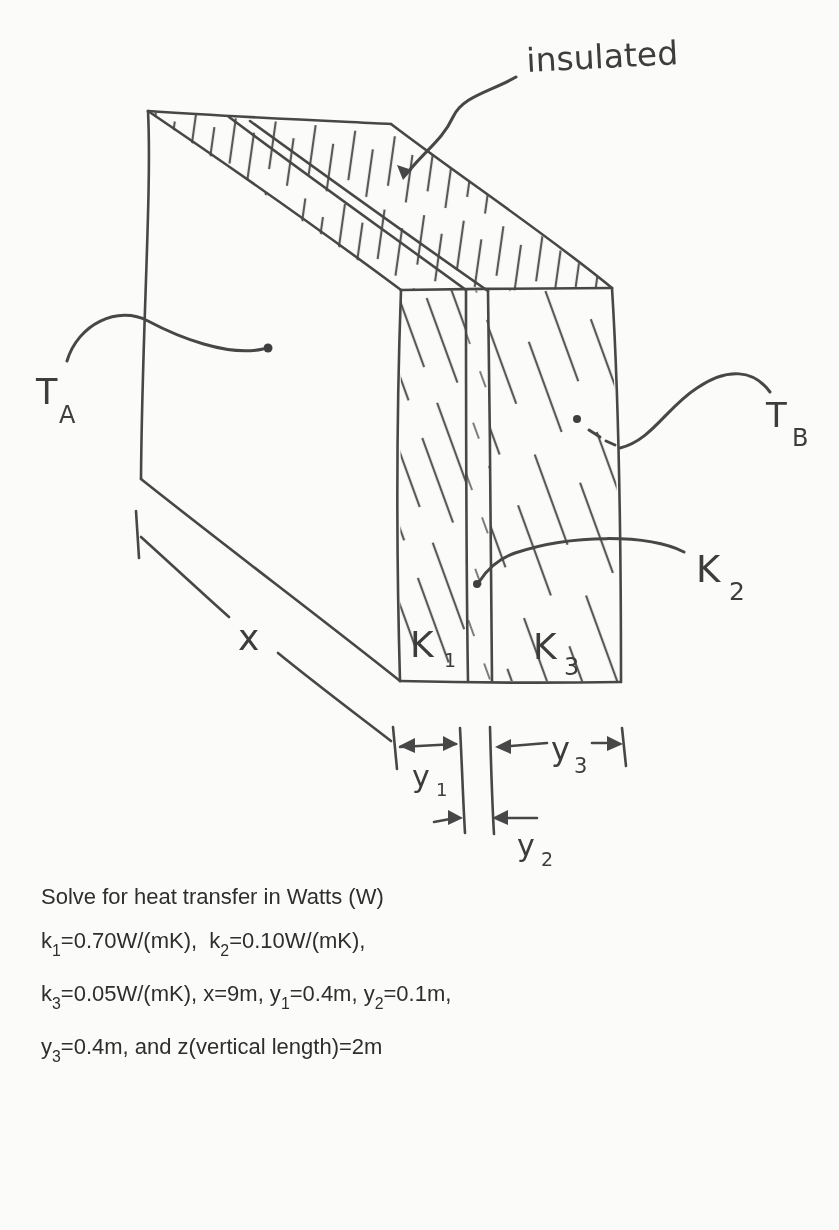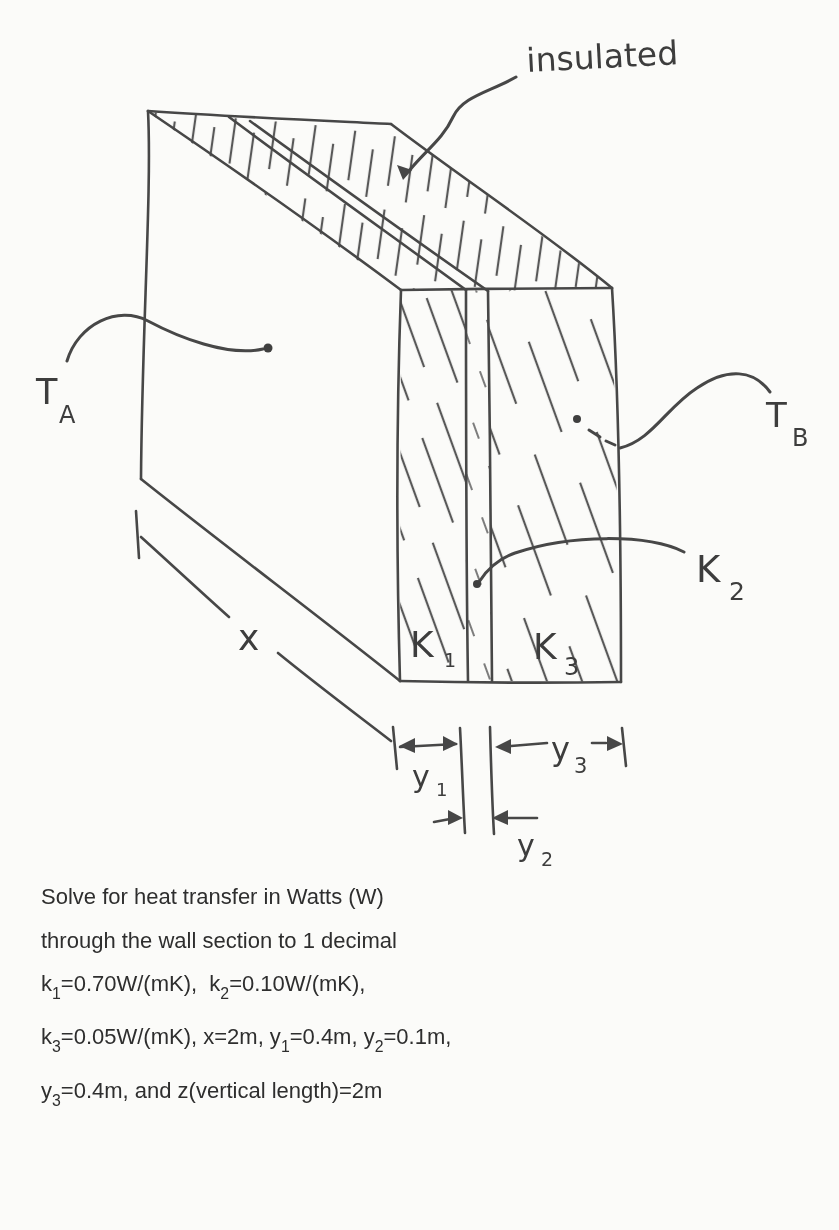--- a/index.html
+++ b/index.html
@@ -143,19 +143,18 @@
       <path class="arrow" d="M463,818 L448,810 L448,825 Z"></path>
       <path class="dim" d="M537,818 L506,818"></path>
       <path class="arrow" d="M492,818 L508,810 L508,825 Z"></path>
       <text class="hand" x="517" y="856" font-size="30">y</text>
       <text class="hand" x="541" y="866" font-size="19">2</text>
     </g>
   </svg>
 
   <div class="problem">
     <div class="pline"><span>Solve for heat transfer in Watts (W)</span></div>
-    <div class="pline"><span>through the wall section to 1 decimal</span></div>
     <div class="pline"><span>k</span><span class="sub">1</span><span>=0.70W/(mK),  k</span><span class="sub">2</span><span>=0.10W/(mK),</span></div>
-    <div class="pline"><span>k</span><span class="sub">3</span><span>=0.05W/(mK), x=2m, y</span><span class="sub">1</span><span>=0.4m, y</span><span class="sub">2</span><span>=0.1m,</span></div>
+    <div class="pline"><span>k</span><span class="sub">3</span><span>=0.05W/(mK), x=9m, y</span><span class="sub">1</span><span>=0.4m, y</span><span class="sub">2</span><span>=0.1m,</span></div>
     <div class="pline"><span>y</span><span class="sub">3</span><span>=0.4m, and z(vertical length)=2m</span></div>
   </div>
 
 </div>
 
 </body></html>

